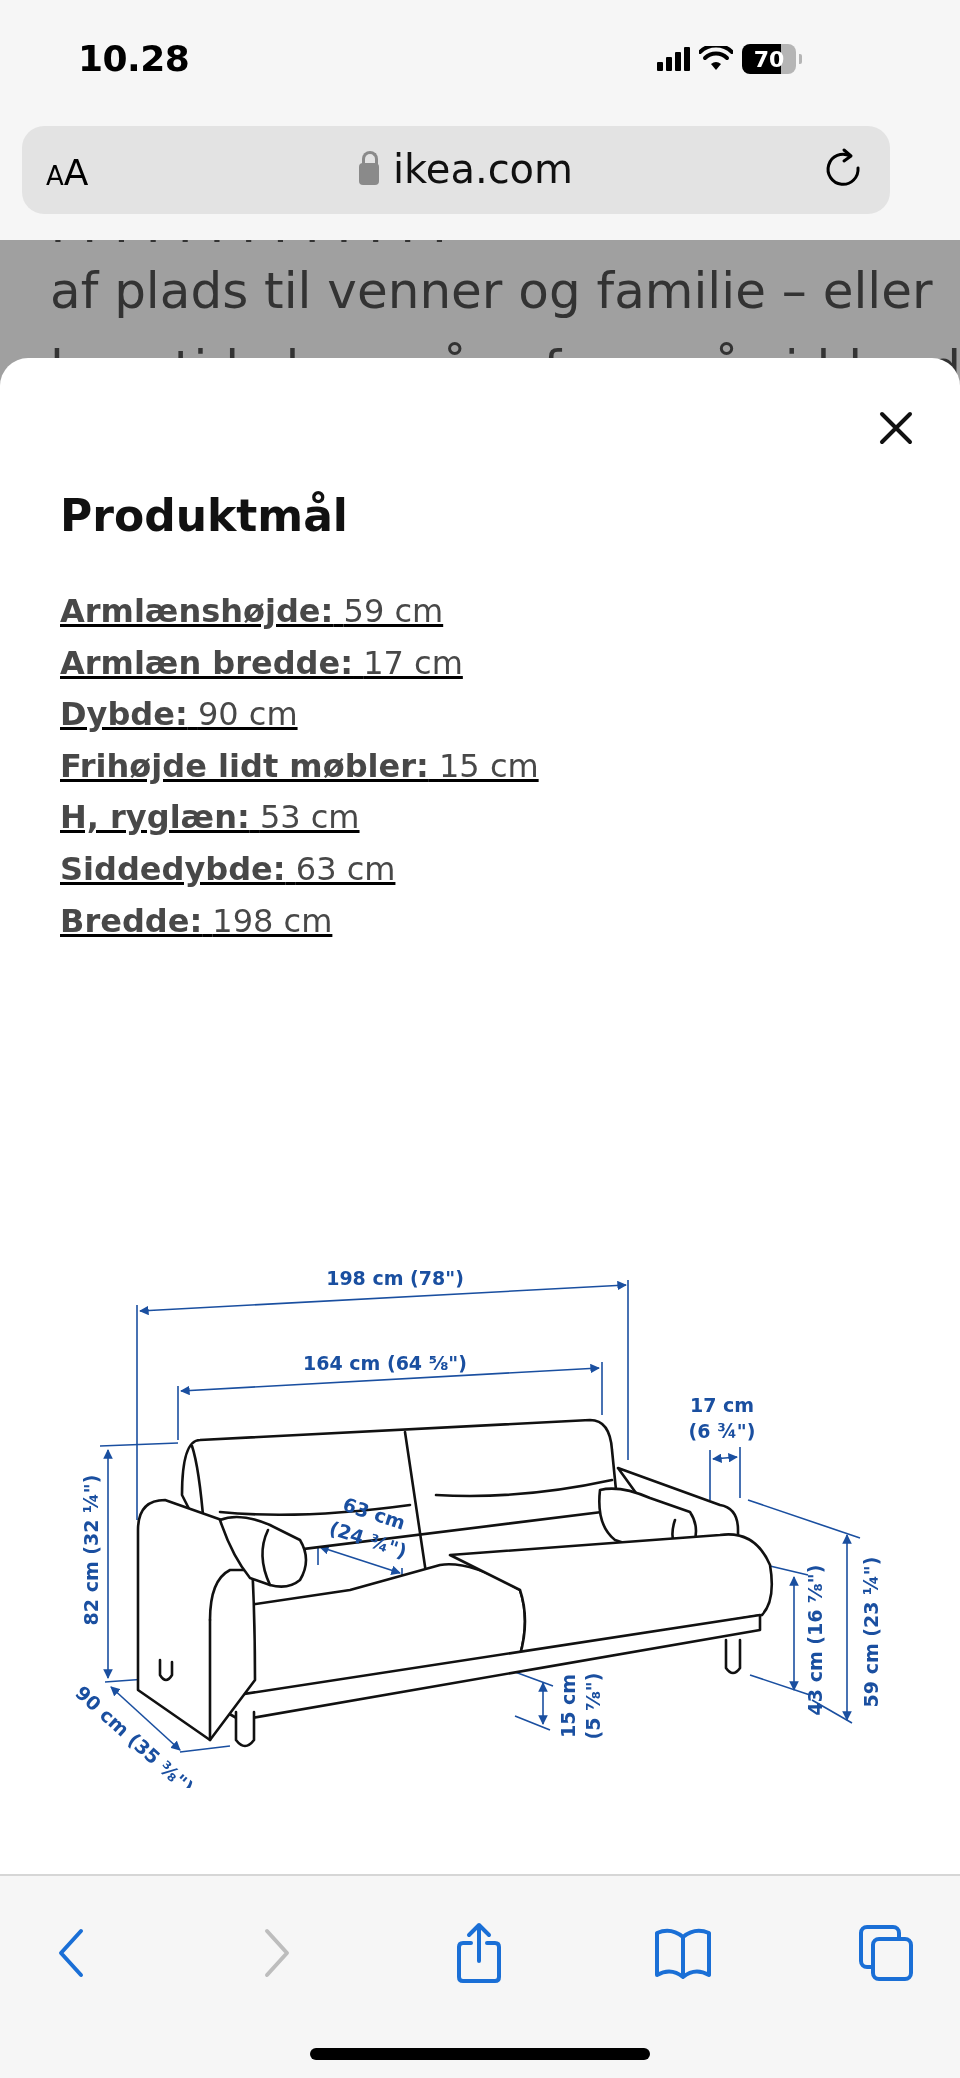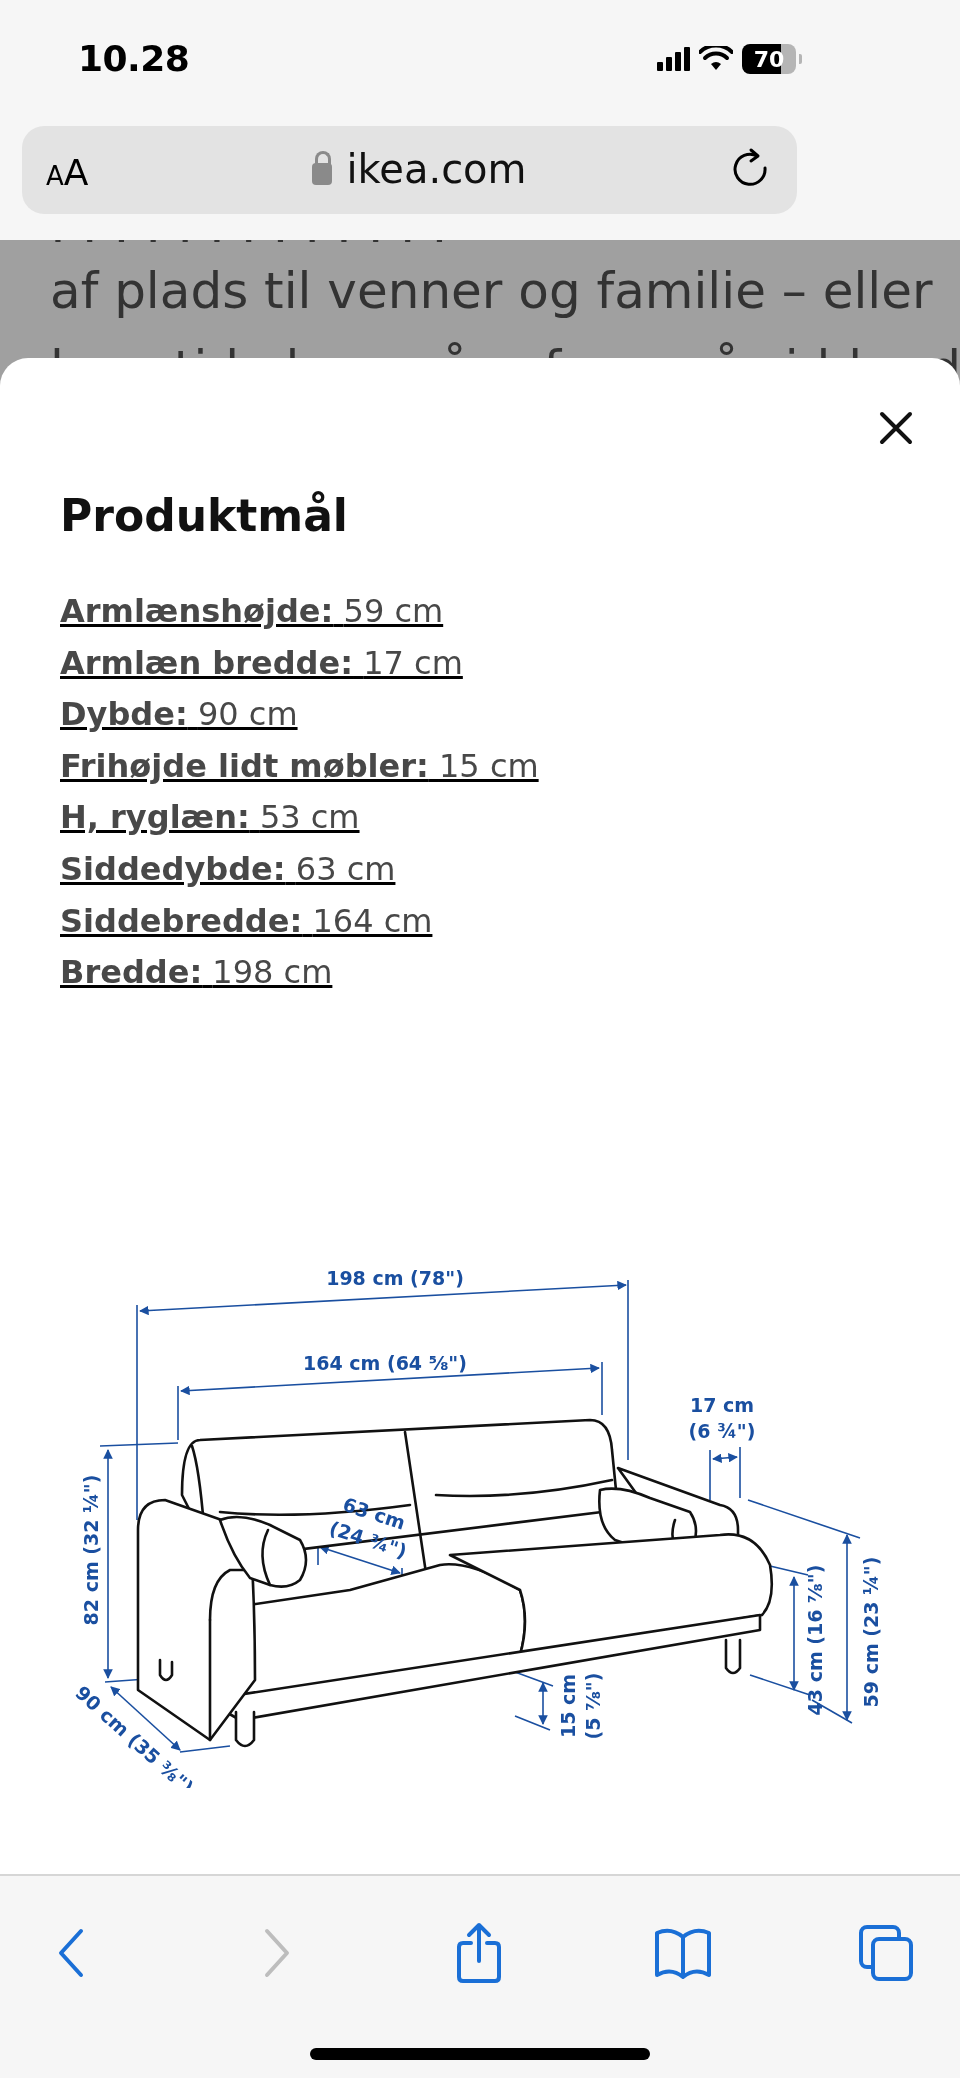--- a/index.html
+++ b/index.html
@@ -4,21 +4,21 @@
 <style>
   html, body { margin:0; padding:0; }
   body { width:960px; height:2078px; position:relative; overflow:hidden; background:#f6f6f6; font-family:"Liberation Sans", sans-serif; }
   .statusbar { position:absolute; left:0; top:0; width:844px; height:120px; background:#f6f6f6; }
   .time { position:absolute; left:78px; top:38px; font-size:36px; font-weight:600; color:#000; font-family:"DejaVu Sans", sans-serif; letter-spacing:-0.5px; }
   .status-icons { position:absolute; right:48px; top:44px; display:flex; align-items:center; gap:9px; }
   .signal { display:flex; align-items:flex-end; gap:3px; height:24px; }
   .signal span { width:6px; background:#000; border-radius:1px; display:block; }
   .battery { width:54px; height:30px; border-radius:8px; background:linear-gradient(90deg,#000 0,#000 72%,#b5b5b5 72%,#b5b5b5 100%); color:#fff; font-size:22px; font-weight:700; display:flex; align-items:center; justify-content:center; font-family:"DejaVu Sans", sans-serif; position:relative; }
   .battery:after { content:""; position:absolute; right:-6px; top:10px; width:3px; height:10px; background:#b5b5b5; border-radius:0 2px 2px 0; }
-  .urlbar { position:absolute; left:22px; top:126px; width:775px; height:88px; border-radius:22px; background:#e3e3e3; }
+  .urlbar { position:absolute; left:22px; top:126px; width:868px; height:88px; border-radius:22px; background:#e3e3e3; }
   .aa { position:absolute; left:24px; top:26px; font-size:36px; color:#000; font-family:"DejaVu Sans", sans-serif; }
   .aa small { font-size:26px; }
   .url { position:absolute; left:0; right:0; top:20px; text-align:center; font-size:40px; color:#111; font-family:"DejaVu Sans", sans-serif;padding-left:20px; }
   .lock { display:inline-block; width:20px; height:22px; background:#8a8a8a; border-radius:4px; position:relative; margin-right:14px; vertical-align:-2px; }
   .lock:before { content:""; position:absolute; left:3px; top:-12px; width:10px; height:14px; border:3px solid #8a8a8a; border-bottom:none; border-radius:8px 8px 0 0; }
   .reload { position:absolute; right:22px; top:20px; width:48px; height:48px; }
   .backdrop { position:absolute; left:0; top:240px; width:960px; height:1640px; background:#a0a0a0; overflow:hidden; }
   .bg-text { position:absolute; left:50px; font-size:50px; color:#333; font-family:"DejaVu Sans", sans-serif; white-space:nowrap; }
   .sheet { position:absolute; left:0; top:358px; width:960px; height:1968px; background:#fff; border-radius:28px 28px 0 0; }
   .close { position:absolute; right:44px; top:50px; width:40px; height:40px; cursor:pointer; }
@@ -73,21 +73,20 @@
   </svg>
   <div class="title">Produktmål</div>
 
   <div class="dims">
     <div class="dim-row"><b>Armlænshøjde:</b> <span>59 cm</span></div>
     <div class="dim-row"><b>Armlæn bredde:</b> <span>17 cm</span></div>
     <div class="dim-row"><b>Dybde:</b> <span>90 cm</span></div>
     <div class="dim-row"><b>Frihøjde lidt møbler:</b> <span>15 cm</span></div>
     <div class="dim-row"><b>H, ryglæn:</b> <span>53 cm</span></div>
     <div class="dim-row"><b>Siddedybde:</b> <span>63 cm</span></div>
-    <div class="dim-row"><b>Siddebredde:</b> <span>164 cm</span></div>
     <div class="dim-row"><b>Bredde:</b> <span>198 cm</span></div>
   </div>
 
   <svg class="diagram" viewBox="60 1248 840 540" width="840" height="540" style="top:890px">
     <defs>
       <marker id="arr" viewBox="0 0 10 10" refX="9" refY="5" markerWidth="6" markerHeight="6" orient="auto-start-reverse">
         <path d="M0 0 L10 5 L0 10 Z" fill="#1a4fa0"></path>
       </marker>
     </defs>
     <g stroke="#1a4fa0" stroke-width="1.6" fill="none">

